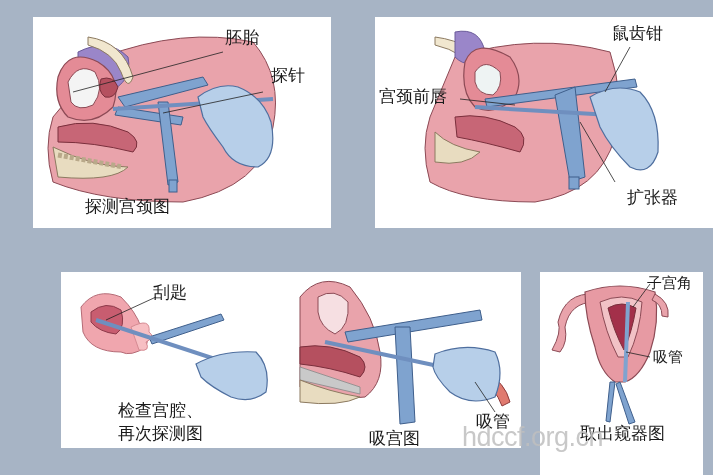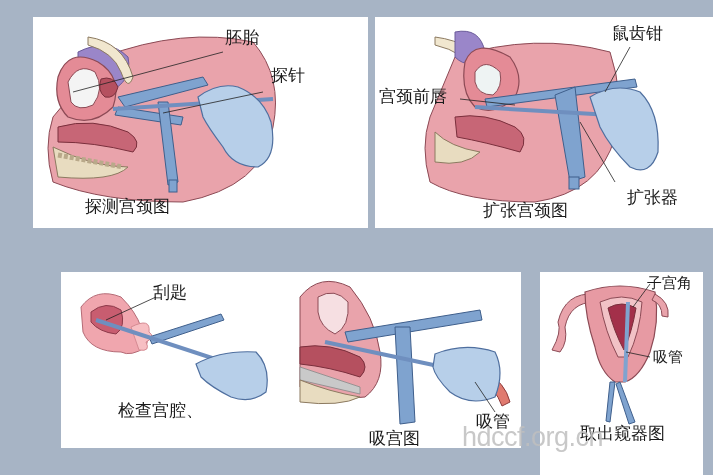--- a/index.html
+++ b/index.html
@@ -17,21 +17,21 @@
   .caption { font-size: 17px; }
   .watermark {
     position: absolute; left: 462px; top: 424px; font-size: 27px;
     color: rgba(190,190,190,0.85); font-family: "Liberation Sans", sans-serif;
     letter-spacing: -0.5px; line-height: 1;
   }
 </style>
 </head>
 <body>
 
-<div class="panel" style="left:33px; top:17px; width:335px; height:211px;">
+<div class="panel" style="left:33px; top:17px; width:298px; height:211px;">
   <svg width="306" height="211" viewBox="0 0 306 211">
 
     <path d="M70 40 Q150 10 220 25 Q250 60 240 110 Q230 170 150 185 Q70 185 20 165 Q10 130 20 100 Z" fill="#e9a3ab" stroke="#8c4a55" stroke-width="1"></path>
 
     <path d="M20 130 Q60 150 95 150 Q80 165 25 160 Z" fill="#e8dcc0" stroke="#8c7a60" stroke-width="1"></path>
     <path d="M25 138 L90 150" stroke="#b9a98a" stroke-width="5" stroke-dasharray="4 2"></path>
 
     <path d="M45 35 Q75 20 95 40 Q100 65 75 75 Q50 70 45 50 Z" fill="#9a86c9" stroke="#6a5a9a" stroke-width="1"></path>
 
     <path d="M55 20 Q90 25 100 60 Q95 75 88 55 Q80 35 55 28 Z" fill="#f1e7cf" stroke="#8c7a60" stroke-width="1"></path>
@@ -78,38 +78,38 @@
 
     <path d="M215 80 Q240 65 265 75 Q285 95 283 135 Q275 160 255 150 Q235 130 225 110 Z" fill="#b7cfe9" stroke="#4f6f9f" stroke-width="1.2"></path>
 
     <line x1="255" y1="30" x2="230" y2="75" stroke="#222" stroke-width="0.8"></line>
     <line x1="85" y1="82" x2="140" y2="88" stroke="#222" stroke-width="0.8"></line>
     <line x1="240" y1="165" x2="205" y2="105" stroke="#222" stroke-width="0.8"></line>
   </svg>
   <div class="label" style="left:237px; top:8px;">鼠齿钳</div>
   <div class="label" style="left:4px; top:71px;">宫颈前唇</div>
   <div class="label" style="left:252px; top:172px;text-align:right;">扩张器</div>
-  <div class="label caption" style="left:108px; top:185px;">扩张宫颈图</div>
 </div>
 
 <div class="panel" style="left:13px; top:272px; width:236px; height:176px;margin-left:48px;">
   <svg width="236" height="176" viewBox="0 0 236 176">
     <path d="M20 35 Q35 15 60 25 Q75 40 80 55 Q90 60 85 75 Q70 85 60 80 Q30 80 22 60 Z" fill="#f0a6ae" stroke="#b56b76" stroke-width="1"></path>
     <path d="M30 40 Q45 28 60 38 Q65 55 55 62 Q38 60 30 50 Z" fill="#c85d70" stroke="#8c3a4a" stroke-width="1"></path>
     <path d="M70 55 Q90 45 88 60 Q95 65 85 70 Q90 80 78 78 Z" fill="#f7bfc3" stroke="#d58a92"></path>
 
     <path d="M88 65 L160 42 L163 48 L91 72 Z" fill="#7fa3cf" stroke="#3f5f8c" stroke-width="1"></path>
 
     <line x1="35" y1="48" x2="200" y2="102" stroke="#6f8fbf" stroke-width="4"></line>
 
     <path d="M135 92 Q160 78 195 80 Q210 95 205 120 Q190 132 170 125 Q150 115 140 105 Z" fill="#b7cfe9" stroke="#4f6f9f" stroke-width="1.2"></path>
     <line x1="95" y1="25" x2="45" y2="48" stroke="#222" stroke-width="0.8"></line>
   </svg>
   <div class="label" style="left:92px; top:12px;">刮匙</div>
   <div class="label caption" style="left:57px; top:130px;">检查宫腔、</div>
+  <div class="label caption" style="left:57px; top:153px;">再次探测图</div>
 </div>
 
 <div class="panel" style="left:270px; top:272px; width:251px; height:176px;">
   <svg width="251" height="176" viewBox="0 0 251 176">
     <path d="M30 25 Q50 0 80 15 Q105 45 110 80 Q115 110 95 125 Q60 130 30 115 Z" fill="#e9a3ab" stroke="#8c4a55" stroke-width="1"></path>
     <path d="M48 25 Q65 15 78 30 Q80 55 65 62 Q50 55 48 40 Z" fill="#f6dfe2" stroke="#8c4a55" stroke-width="1"></path>
     <path d="M30 75 Q60 70 90 85 Q100 95 90 105 Q60 95 30 92 Z" fill="#b5505f" stroke="#7a2f3c" stroke-width="1"></path>
     <path d="M30 95 Q60 105 90 115 L90 122 Q60 115 30 108 Z" fill="#c9c9c9" stroke="#888" stroke-width="0.8"></path>
     <path d="M30 108 Q60 120 90 125 Q70 135 30 130 Z" fill="#e8dcc0" stroke="#8c7a60" stroke-width="1"></path>
 

